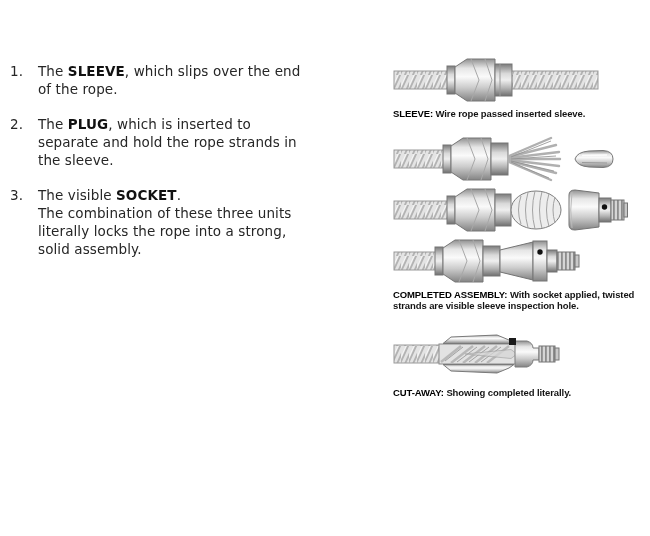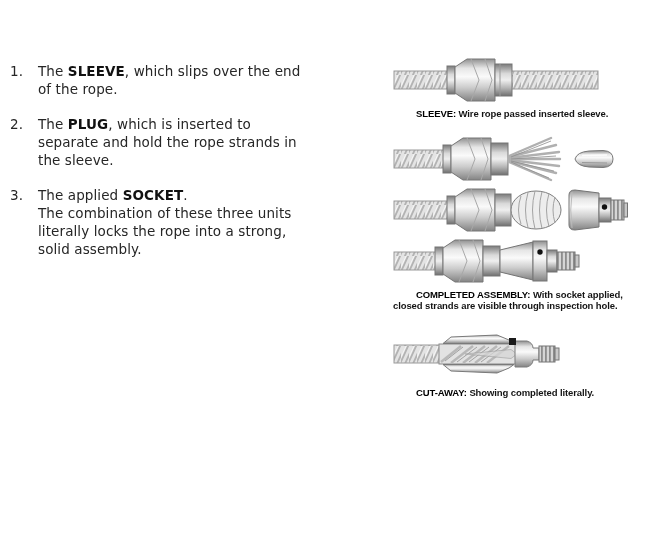--- a/index.html
+++ b/index.html
@@ -36,21 +36,21 @@
   }
   .fig svg{display:block;margin-bottom:5px;}
   .caption{
     font-family:"Liberation Sans", sans-serif;
     font-weight:bold;
     font-size:9.5px;line-height:11.5px;
     color:#141414;
     margin-bottom:16px;
     letter-spacing:-0.1px;
   }
-  .caption .cap-term{color:#000;margin-left:23px;}
+  .caption .cap-term{color:#000;}
 </style>
 </head>
 <body>
 
 <svg width="0" height="0" style="position:absolute" aria-hidden="true">
   <defs>
     <linearGradient id="gMet" x1="0" y1="0" x2="0" y2="1">
       <stop offset="0" stop-color="#909090"></stop>
       <stop offset="0.22" stop-color="#e6e6e6"></stop>
       <stop offset="0.42" stop-color="#fafafa"></stop>
@@ -88,21 +88,21 @@
 
     <div class="instr-item">
       <span class="instr-num">2.</span>
       <span class="instr-text"><span>The </span><span class="term">PLUG</span><span>, which is inserted to
 separate and hold the rope strands in
 the sleeve.</span></span>
     </div>
 
     <div class="instr-item">
       <span class="instr-num">3.</span>
-      <span class="instr-text"><span>The applied </span><span class="term">SOCKET</span><span>.
+      <span class="instr-text"><span>The visible </span><span class="term">SOCKET</span><span>.
 The combination of these three units
 literally locks the rope into a strong,
 solid assembly.</span></span>
     </div>
 
   </div>
 
   <div class="right-col">
 
     <div class="fig">
@@ -195,21 +195,21 @@
         </g>
         <g>
           <path d="M107,12 L140,4 L140,42 L107,34 Z" fill="url(#gMet)" stroke="#747474" stroke-width="1"></path>
           <rect x="140" y="3" width="14" height="40" fill="url(#gMet)" stroke="#747474" stroke-width="1"></rect>
           <circle cx="147" cy="14" r="2.7" fill="#111111"></circle>
           <rect x="154" y="12" width="10" height="22" fill="url(#gMetD)" stroke="#747474" stroke-width="1"></rect>
           <rect x="164" y="14" width="18" height="18" fill="url(#pThread)" stroke="#747474" stroke-width="1"></rect>
           <rect x="182" y="17" width="4" height="12" fill="#c9c9c9" stroke="#747474" stroke-width="1"></rect>
         </g>
       </svg>
-      <div class="caption"><span class="cap-term">COMPLETED ASSEMBLY:</span> <span>With socket applied, closed strands are visible through inspection hole.</span></div>
+      <div class="caption"><span class="cap-term">COMPLETED ASSEMBLY:</span> <span>With socket applied, twisted strands are visible sleeve inspection hole.</span></div>
     </div>
 
     <div class="fig">
       <svg width="210" height="54" viewBox="0 0 210 54">
         <rect x="1" y="17" width="46" height="18" fill="url(#pRope)" stroke="#9a9a9a" stroke-width="1"></rect>
         <g>
           <rect x="46" y="16" width="80" height="20" fill="#e2e2e2" stroke="#8a8a8a" stroke-width="1"></rect>
           <g stroke="#b8b8b8" stroke-width="2.4" fill="none">
             <path d="M48,34 L68,18"></path>
               <path d="M58,35 L80,18"></path>

